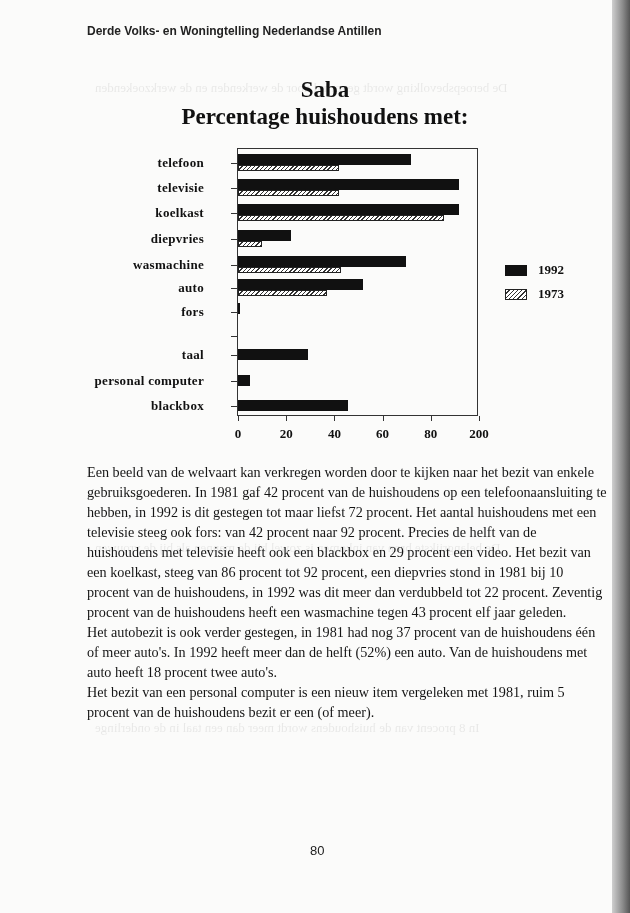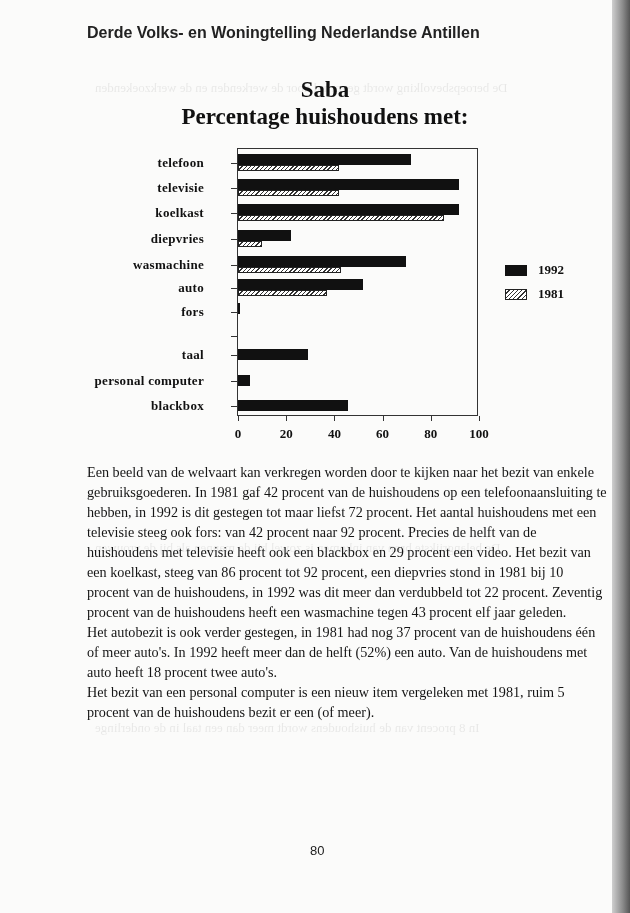--- a/index.html
+++ b/index.html
@@ -12,21 +12,21 @@
   .page {
     position: absolute; left: 0; top: 0; width: 612px; height: 913px;
     background: #fbfbfa;
   }
   .right-shadow {
     position: absolute; left: 612px; top: 0; width: 18px; height: 913px;
     background: linear-gradient(to right, #cfcfcf, #8a8a8a 60%, #555);
   }
   .running-head {
     position: absolute; left: 87px; top: 24px;
-    font-family: "Liberation Sans", sans-serif; font-size: 16px; font-weight: bold;
+    font-family: "Liberation Sans", sans-serif; font-size: 12px; font-weight: bold;
     color: #222;
     text-align: center;
   }
   .chart-title {
     position: absolute; left: 150px; top: 76px; width: 350px; text-align: center;
     font-family: "Liberation Serif", serif; font-weight: bold; font-size: 23px; line-height: 27px;
   }
   .plot {
     position: absolute; left: 237px; top: 148px; width: 241px; height: 268px;
     border: 1px solid #333; box-sizing: border-box;
@@ -85,21 +85,21 @@
   <div class="plot"></div>
 
   <div id="rows"></div>
 
   <div id="xaxis"></div>
 
   <div>
     <div class="legend-swatch-92" style="top:265px;"></div>
     <div class="legend-text" style="top:262px;">1992</div>
     <div class="legend-swatch-81" style="top:289px;"></div>
-    <div class="legend-text" style="top:286px;">1981</div>
+    <div class="legend-text" style="top:286px;">1973</div>
   </div>
 
   <div class="body-text">
     <p>Een beeld van de welvaart kan verkregen worden door te kijken naar het bezit van enkele gebruiksgoederen. In 1981 gaf 42 procent van de huishoudens op een telefoonaansluiting te hebben, in 1992 is dit gestegen tot maar liefst 72 procent. Het aantal huishoudens met een televisie steeg ook fors: van 42 procent naar 92 procent. Precies de helft van de huishoudens met televisie heeft ook een blackbox en 29 procent een video. Het bezit van een koelkast, steeg van 86 procent tot 92 procent, een diepvries stond in 1981 bij 10 procent van de huishoudens, in 1992 was dit meer dan verdubbeld tot 22 procent. Zeventig procent van de huishoudens heeft een wasmachine tegen 43 procent elf jaar geleden.</p>
     <p>Het autobezit is ook verder gestegen, in 1981 had nog 37 procent van de huishoudens één of meer auto's. In 1992 heeft meer dan de helft (52%) een auto. Van de huishoudens met auto heeft 18 procent twee auto's.</p>
     <p>Het bezit van een personal computer is een nieuw item vergeleken met 1981, ruim 5 procent van de huishoudens bezit er een (of meer).</p>
   </div>
 
   <div class="page-number">80</div>
 <div class="cat-label" style="top: 155px; padding-left: 48px;">telefoon</div>
@@ -143,16 +143,16 @@
     <div class="x-tick-label" style="left: 238px;">0</div>
     <div class="x-tick" style="left: 286.2px;"></div>
     <div class="x-tick-label" style="left: 286.2px;">20</div>
     <div class="x-tick" style="left: 334.4px;"></div>
     <div class="x-tick-label" style="left: 334.4px;">40</div>
     <div class="x-tick" style="left: 382.6px;"></div>
     <div class="x-tick-label" style="left: 382.6px;">60</div>
     <div class="x-tick" style="left: 430.8px;"></div>
     <div class="x-tick-label" style="left: 430.8px;">80</div>
     <div class="x-tick" style="left: 479px;"></div>
-    <div class="x-tick-label" style="left: 479px;">100</div>
+    <div class="x-tick-label" style="left: 479px;">200</div>
   </div>
 
 <div class="right-shadow"></div>
 
 </body></html>

